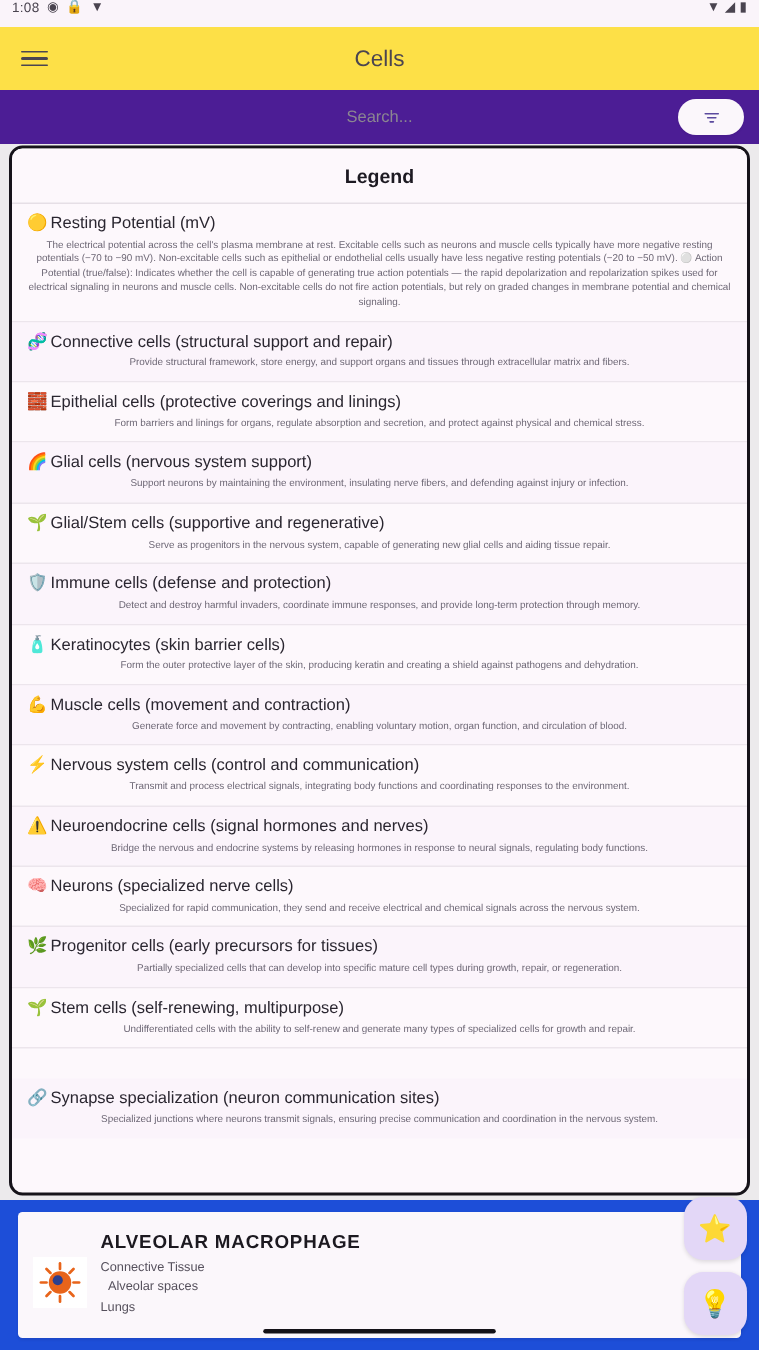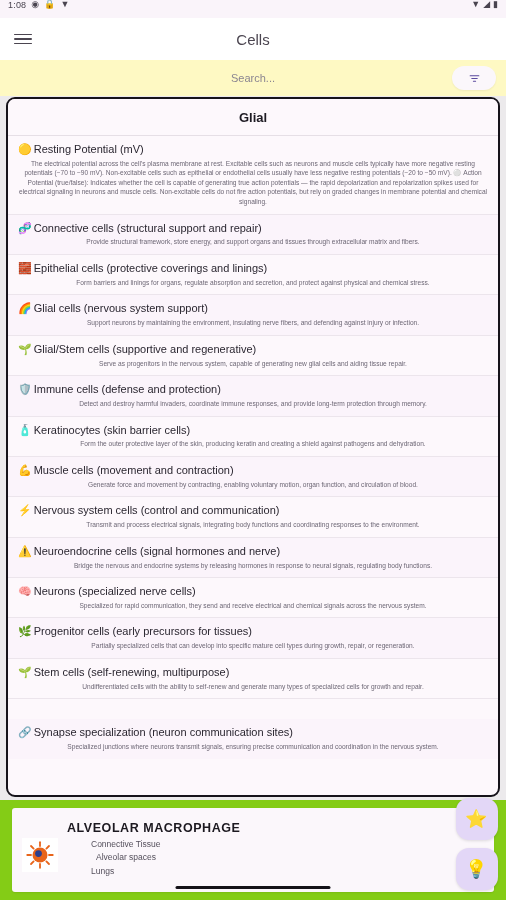--- a/index.html
+++ b/index.html
@@ -15,33 +15,33 @@
   .statusbar{
     height:18px; background:#faf4fa; display:flex; align-items:flex-start;
     padding:0 8px; font-size:9px; color:#4a4450; gap:5px;
   }
   .statusbar .time{ font-size:9px; letter-spacing:.2px; }
   .statusbar .sb-right{ margin-left:auto; display:flex; align-items:center; gap:3px; }
   .sicon{ display:inline-block; line-height:1; font-size:9px; }
 
   
   .appbar{
-    height:42px; background:#ffffff; display:flex; align-items:center;
+    height:42px; background:#fde047; display:flex; align-items:center;
     position:relative; padding:0 14px;
   }
   .hamburger{ width:18px; display:flex; flex-direction:column; gap:3px; cursor:pointer; }
   .hamburger i{ display:block; height:1.6px; background:#4b4550; border-radius:1px; }
   .appbar .title{
     position:absolute; left:0; right:0; text-align:center;
     font-size:15px; color:#4b4550; pointer-events:none;
   }
 
   
   .searchrow{
-    height:36px; background:#fef9c3; display:flex; align-items:center;
+    height:36px; background:#4c1d95; display:flex; align-items:center;
     position:relative; padding:0 12px;
   }
   .searchfield{
     flex:1; text-align:center; font-size:11px; color:#8b8691;
   }
   .filter-btn{
     position:absolute; right:10px; top:50%; transform:translateY(-50%);
     width:44px; height:24px; border-radius:14px; background:#fbf7fb;
     display:flex; align-items:center; justify-content:center; cursor:pointer;
     box-shadow:0 1px 2px rgba(0,0,0,.06);
@@ -71,40 +71,40 @@
     line-height:1.35;
   }
   .lrow-title .emo{ font-size:11px; margin-right:2px; }
   .lrow-desc{
     text-align:center; font-size:6.6px; color:#6d6775; line-height:1.45;
   }
   .lrow.first .lrow-desc{ font-size:6.6px; }
 
   
   .bottom-area{
-    position:absolute; left:0; right:0; top:800px; bottom:0; background:#84cc16;
+    position:absolute; left:0; right:0; top:800px; bottom:0; background:#1d4ed8;
   }
   .list-card{
     position:absolute; left:12px; right:12px; top:8px; bottom:8px;
     background:#fbf7fb; border-radius:3px; box-shadow:0 1px 2px rgba(0,0,0,.08);
     overflow:hidden;
   }
   .list-item{ display:flex; padding:12px 10px 0; gap:9px; }
   .cell-thumb{
     width:36px; height:34px; flex:0 0 36px; background:#ffffff;
     display:flex; align-items:center; justify-content:center;
     align-self:center; margin-top:12px;
   }
   .cell-thumb svg{ width:30px; height:30px; }
   .li-text{ padding-top:1px; }
   .li-title{
     font-size:12.5px; font-weight:bold; color:#1c1920; letter-spacing:.55px;
     margin-bottom:3px;
   }
-  .li-sub{ font-size:8.5px; color:#55505c; line-height:1.58;margin-left:24px; }
+  .li-sub{ font-size:8.5px; color:#55505c; line-height:1.58; }
   .li-sub.indent{ padding-left:5px; }
   .bottom-bar{
     position:absolute; left:50%; transform:translateX(-50%); bottom:3px;
     width:155px; height:3px; background:#141218; border-radius:2px;
   }
 
   
   .fab{
     position:absolute; right:8px; width:42px; height:42px; border-radius:13px;
     background:#e3d7f7; display:flex; align-items:center; justify-content:center;
@@ -145,21 +145,21 @@
         <line x1="4" y1="7" x2="20" y2="7"></line>
         <line x1="7" y1="12" x2="17" y2="12"></line>
         <line x1="10" y1="17" x2="14" y2="17"></line>
       </g>
     </svg>
   </div>
 </div>
 
 <div class="legend-wrap">
   <div class="legend">
-    <div class="legend-header">Glial</div>
+    <div class="legend-header">Legend</div>
     <div class="legend-body" id="legend-body">
         <div class="lrow first">
           <div class="lrow-title"><span class="emo">🟡</span><span>Resting Potential (mV)</span></div>
           <div class="lrow-desc">The electrical potential across the cell's plasma membrane at rest. Excitable cells such as neurons and muscle cells typically have more negative resting potentials (−70 to −90 mV). Non-excitable cells such as epithelial or endothelial cells usually have less negative resting potentials (−20 to −50 mV). ⚪ Action Potential (true/false): Indicates whether the cell is capable of generating true action potentials — the rapid depolarization and repolarization spikes used for electrical signaling in neurons and muscle cells. Non-excitable cells do not fire action potentials, but rely on graded changes in membrane potential and chemical signaling.</div>
         </div>
         <div class="lrow">
           <div class="lrow-title"><span class="emo">🧬</span><span>Connective cells (structural support and repair)</span></div>
           <div class="lrow-desc">Provide structural framework, store energy, and support organs and tissues through extracellular matrix and fibers.</div>
         </div>
         <div class="lrow">
@@ -184,21 +184,21 @@
         </div>
         <div class="lrow">
           <div class="lrow-title"><span class="emo">💪</span><span>Muscle cells (movement and contraction)</span></div>
           <div class="lrow-desc">Generate force and movement by contracting, enabling voluntary motion, organ function, and circulation of blood.</div>
         </div>
         <div class="lrow">
           <div class="lrow-title"><span class="emo">⚡</span><span>Nervous system cells (control and communication)</span></div>
           <div class="lrow-desc">Transmit and process electrical signals, integrating body functions and coordinating responses to the environment.</div>
         </div>
         <div class="lrow">
-          <div class="lrow-title"><span class="emo">⚠️</span><span>Neuroendocrine cells (signal hormones and nerve)</span></div>
+          <div class="lrow-title"><span class="emo">⚠️</span><span>Neuroendocrine cells (signal hormones and nerves)</span></div>
           <div class="lrow-desc">Bridge the nervous and endocrine systems by releasing hormones in response to neural signals, regulating body functions.</div>
         </div>
         <div class="lrow">
           <div class="lrow-title"><span class="emo">🧠</span><span>Neurons (specialized nerve cells)</span></div>
           <div class="lrow-desc">Specialized for rapid communication, they send and receive electrical and chemical signals across the nervous system.</div>
         </div>
         <div class="lrow">
           <div class="lrow-title"><span class="emo">🌿</span><span>Progenitor cells (early precursors for tissues)</span></div>
           <div class="lrow-desc">Partially specialized cells that can develop into specific mature cell types during growth, repair, or regeneration.</div>
         </div>

